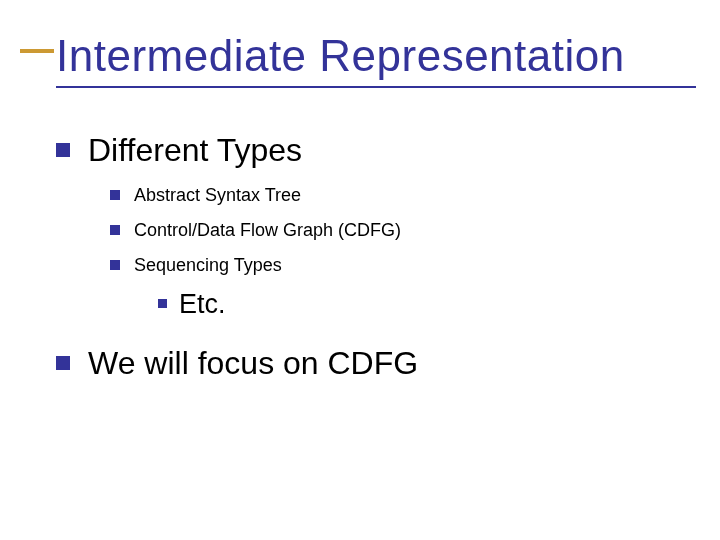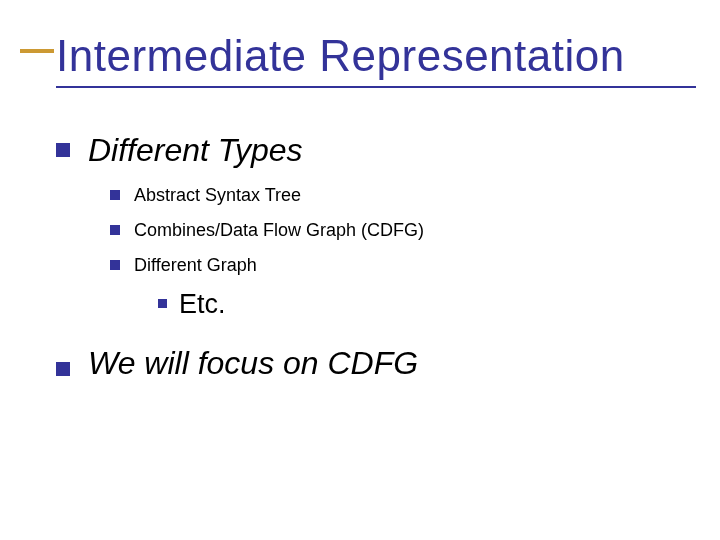--- a/index.html
+++ b/index.html
@@ -48,21 +48,20 @@
     position: absolute;
     left: 56px;
     top: 108px;
     width: 620px;
   }
   .l1 {
     display: flex;
     align-items: flex-start;
     margin-top: 10px;
     margin-bottom: 4px;
-    font-style: italic;
   }
   .l1 .bullet {
     width: 14px;
     height: 14px;
     background: #333399;
     margin-top: 12px;
     margin-right: 18px;
     flex-shrink: 0;
   }
   .l1 .text {
@@ -108,21 +107,20 @@
     margin-top: 9px;
     margin-right: 12px;
     flex-shrink: 0;
   }
   .l3 .text {
     font-size: 27px;
     line-height: 28px;
   }
   .gap-above {
     margin-top: 26px;
-    align-items: center;
   }
 </style>
 </head>
 <body>
 
 <div class="slide">
   <div class="accent-line"></div>
   <div class="title">Intermediate Representation</div>
   <div class="title-underline"></div>
 
@@ -133,25 +131,25 @@
       <div class="text">Different Types</div>
     </div>
 
     <div class="l2-group">
       <div class="l2">
         <div class="bullet"></div>
         <div class="text">Abstract Syntax Tree</div>
       </div>
       <div class="l2">
         <div class="bullet"></div>
-        <div class="text">Combines/Data Flow Graph (CDFG)</div>
+        <div class="text">Control/Data Flow Graph (CDFG)</div>
       </div>
       <div class="l2">
         <div class="bullet"></div>
-        <div class="text">Different Graph</div>
+        <div class="text">Sequencing Types</div>
       </div>
 
       <div class="l3-group">
         <div class="l3">
           <div class="bullet"></div>
           <div class="text">Etc.</div>
         </div>
       </div>
     </div>
 

